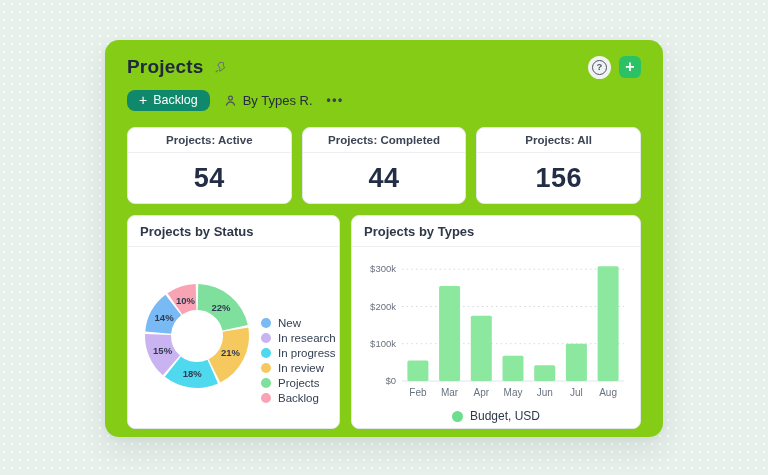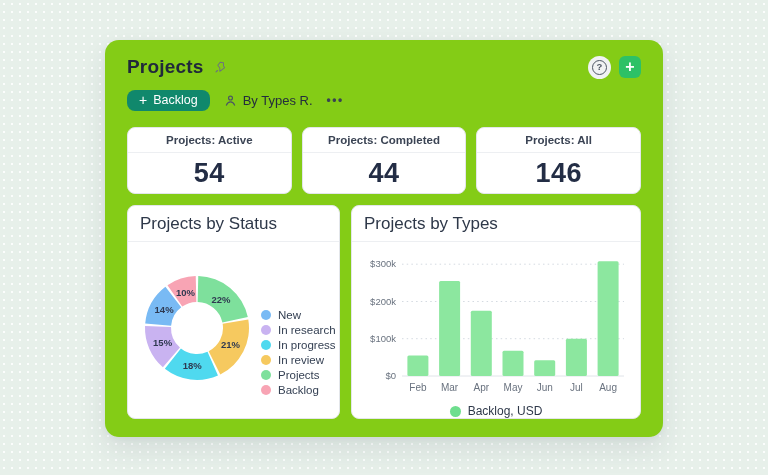--- a/index.html
+++ b/index.html
@@ -43,38 +43,38 @@
     display:flex; align-items:center; gap:6px; cursor:pointer;
     font-family:"Liberation Sans", sans-serif;
   }
   .widget-plus { font-size:14px; font-weight:400; line-height:1; margin-top:-1px; }
   .author-chip { display:flex; align-items:center; gap:6px; margin-left:14px; cursor:pointer; }
   .author-label { font-size:13px; color:#242d3d; font-weight:500; }
   .more-btn { margin-left:14px; font-size:12px; font-weight:700; color:#3a4352; letter-spacing:1.5px; cursor:pointer; }
   
   .stats-row { display:flex; gap:10px; margin-top:16px; }
   .stat-card {
-    flex:1; height:67px; border:1px solid #e3e6ea; border-radius:8px;
+    flex:1; height:77px; border:1px solid #e3e6ea; border-radius:8px;
     background:#ffffff; overflow:hidden; display:flex; flex-direction:column; cursor:pointer;
   }
   .stat-header {
     font-size:11.5px; font-weight:700; color:#3b4454; text-align:center;
     padding:6px 4px 6px; border-bottom:1px solid #edeff2; white-space:nowrap;
   }
   .stat-value {
     flex:1; display:flex; align-items:center; justify-content:center;
     font-size:27px; font-weight:700; color:#232d45; letter-spacing:0.5px;
   }
   
   .panels-row { display:flex; gap:11px; margin-top:11px; height:214px; }
   .panel { border:1px solid #e3e6ea; border-radius:8px; background:#ffffff; overflow:hidden; display:flex; flex-direction:column; }
   .panel-status { width:213px; flex:none; }
   .panel-types { flex:1; }
   .panel-header {
-    font-size:17px; font-weight:400; color:#2e3849;
+    font-size:13px; font-weight:700; color:#2e3849;
     padding:8px 12px 7px; border-bottom:1px solid #edeff2;
   }
   .panel-body { flex:1; display:flex; align-items:center; }
   .status-body { padding-left:13px; }
   .legend-col { margin-left:8px; display:flex; flex-direction:column; gap:3px;margin-top:45px; }
   .lg-row { display:flex; align-items:center; gap:7px; cursor:pointer; }
   .lg-dot { width:10px; height:10px; border-radius:50%; flex:none; }
   .lg-label { font-size:11.5px; color:#333f52; white-space:nowrap; }
   .types-body { flex-direction:column; justify-content:flex-start; padding-top:5px; }
   .bar-legend { display:flex; align-items:center; justify-content:center; gap:7px; margin-top:1px; cursor:pointer; }
@@ -122,21 +122,21 @@
     <div class="stat-card">
       <div class="stat-header">Projects: Active</div>
       <div class="stat-value">54</div>
     </div>
     <div class="stat-card">
       <div class="stat-header">Projects: Completed</div>
       <div class="stat-value">44</div>
     </div>
     <div class="stat-card">
       <div class="stat-header">Projects: All</div>
-      <div class="stat-value">146</div>
+      <div class="stat-value">156</div>
     </div>
   </div>
 
   <div class="panels-row">
     <div class="panel panel-status">
       <div class="panel-header">Projects by Status</div>
       <div class="panel-body status-body">
         <div id="donut-holder"><svg width="112" height="112" viewBox="0 0 112 112">
               <path d="M 57.27 4.02 A 52 52 0 0 1 106.83 45.01 L 81.41 50.51 A 26 26 0 0 0 56.64 30.01 Z" fill="#7ee09c"></path>
               <text x="79.9" y="30.5" text-anchor="middle" font-size="9.5" font-weight="700" fill="#2f3950" font-family="&quot;Liberation Sans&quot;, sans-serif">22%</text>
@@ -201,19 +201,19 @@
               <text x="151.0" y="144" text-anchor="middle" font-size="10" fill="#69727f" font-family="&quot;Liberation Sans&quot;, sans-serif">May</text>
               <rect x="172.2" y="113.3" width="21" height="15.7" fill="#8ce79f" rx="1.5"></rect>
               <text x="182.7" y="144" text-anchor="middle" font-size="10" fill="#69727f" font-family="&quot;Liberation Sans&quot;, sans-serif">Jun</text>
               <rect x="203.9" y="91.7" width="21" height="37.3" fill="#8ce79f" rx="1.5"></rect>
               <text x="214.4" y="144" text-anchor="middle" font-size="10" fill="#69727f" font-family="&quot;Liberation Sans&quot;, sans-serif">Jul</text>
               <rect x="235.6" y="14.2" width="21" height="114.8" fill="#8ce79f" rx="1.5"></rect>
               <text x="246.1" y="144" text-anchor="middle" font-size="10" fill="#69727f" font-family="&quot;Liberation Sans&quot;, sans-serif">Aug</text>
             </svg></div>
         <div id="bars-legend" class="bar-legend">
             <span class="bar-legend-dot" style="background: rgb(110, 222, 142);"></span>
-            <span class="bar-legend-label">Backlog, USD</span>
+            <span class="bar-legend-label">Budget, USD</span>
           </div>
       </div>
     </div>
   </div>
 
 </div>
 
 </body></html>

